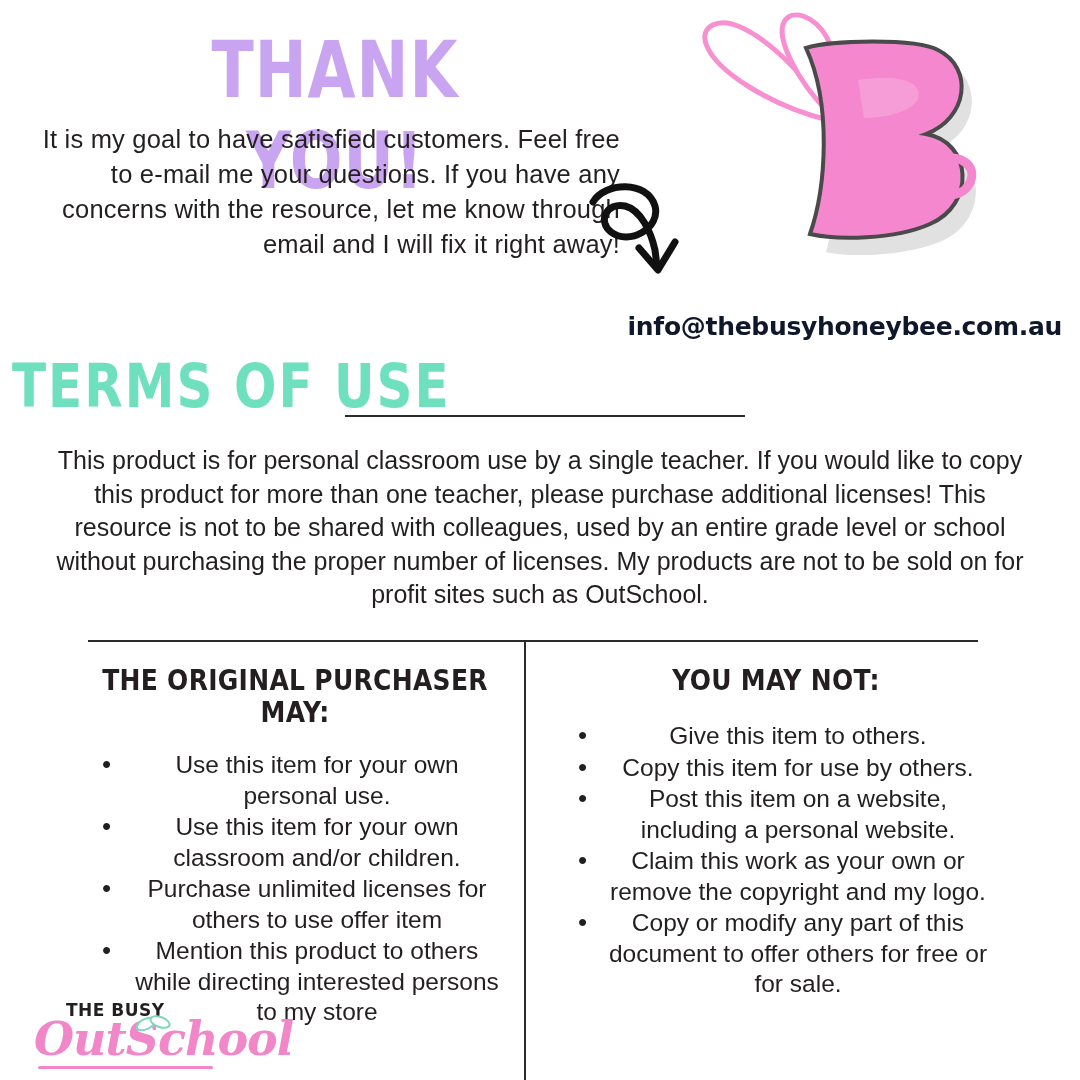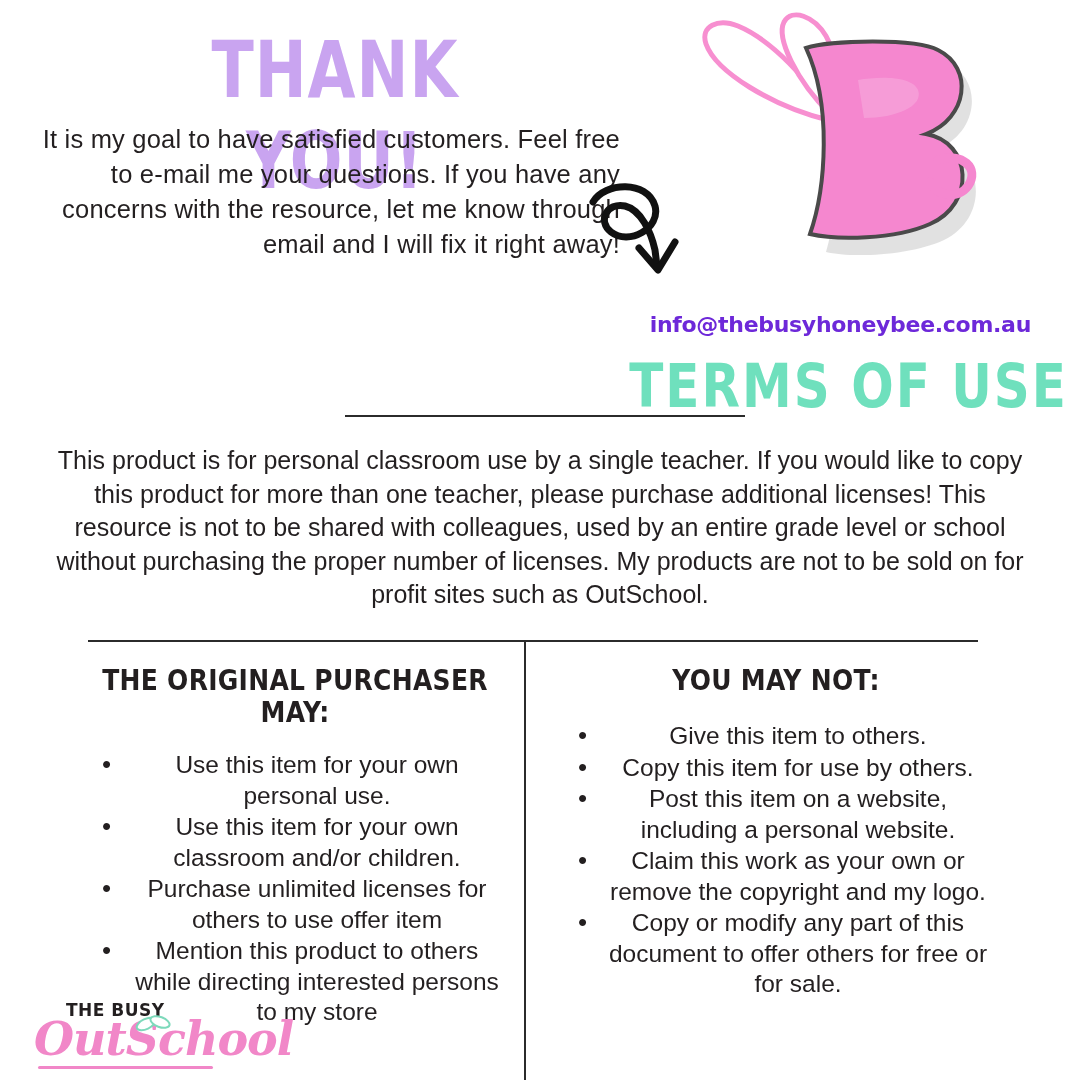--- a/index.html
+++ b/index.html
@@ -64,38 +64,38 @@
   .bee-logo {
     position: absolute;
     left: 680px;
     top: 10px;
     width: 320px;
     height: 300px;
   }
 
   .email {
     position: absolute;
-    left: 541px;
+    left: 572px;
     top: 312px;
     width: 490px;
     text-align: right;
     font-family: "DejaVu Sans", sans-serif;
     font-weight: bold;
-    font-size: 22px;
+    font-size: 25px;
     letter-spacing: -0.3px;
-    color: #6d28d9;
+    color: #0f172a;
   }
 
   
   .terms-heading-wrap {
     position: absolute;
     left: 0;
     top: 352px;
     width: 1080px;
-    text-align: right;
+    text-align: left;
   }
   .terms-heading {
     display: inline-block;
     font-family: "DejaVu Sans", sans-serif;
     font-weight: bold;
     font-size: 50px;
     letter-spacing: 2px;
     color: #6fe0bd;
     transform: scaleY(1.2);
     transform-origin: top center;

